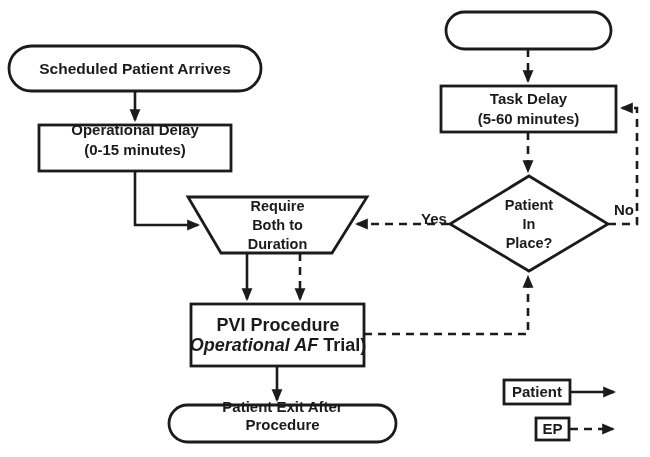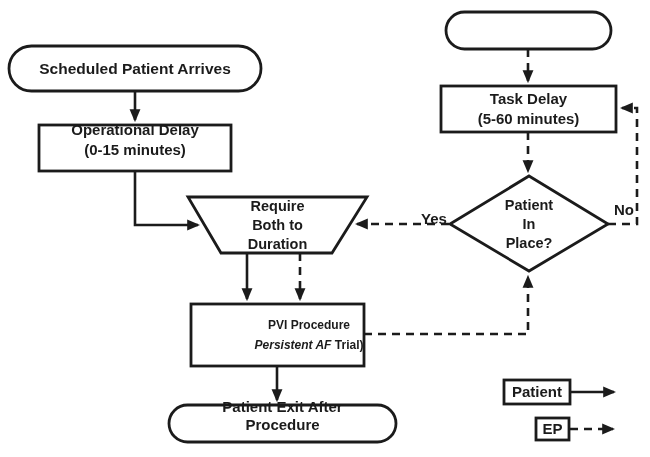--- a/index.html
+++ b/index.html
@@ -21,21 +21,21 @@
     font-weight:700;
     color:#1b1b1b;
     pointer-events:none;
     white-space:nowrap;
   }
   .ital{font-style:italic;}
   .f15{font-size:15px;line-height:20px;}
   .f15t{font-size:14.5px;line-height:19px;}
   .f16{font-size:15.5px;line-height:19px;}
   .f11{font-size:10.5px;line-height:13px;}
-  .f14{font-size:12px;line-height:20px;padding-left:31px;}
+  .f14{font-size:18px;line-height:20px;}
   .exit-l{font-size:15px;line-height:18px;}
 </style>
 </head>
 <body>
 
 <div id="stage">
 
   <svg id="wires" width="650" height="457" viewBox="0 0 650 457">
     <defs>
       <marker id="arr" viewBox="0 0 12 12" refX="10" refY="6" markerWidth="13" markerHeight="13" markerUnits="userSpaceOnUse" orient="auto">
@@ -85,21 +85,21 @@
   </div>
 
   <div class="lbl f15t" style="left:200px;top:196px;width:155px;height:58px;">
     <div>Require</div>
     <div>Both to</div>
     <div>Duration</div>
   </div>
 
   <div class="lbl f14" style="left:192px;top:304px;width:172px;height:62px;">
     <div>PVI Procedure</div>
-    <div><span class="ital">Persistent AF</span><span> Trial)</span></div>
+    <div><span class="ital">Operational AF</span><span> Trial)</span></div>
   </div>
 
   <div class="lbl exit-l" style="left:168px;top:404px;width:229px;height:24px;">
     <div>Patient Exit After</div>
     <div>Procedure</div>
   </div>
 
 
   <div class="lbl f15" style="left:440px;top:85px;width:177px;height:48px;">
     <div>Task Delay</div>

